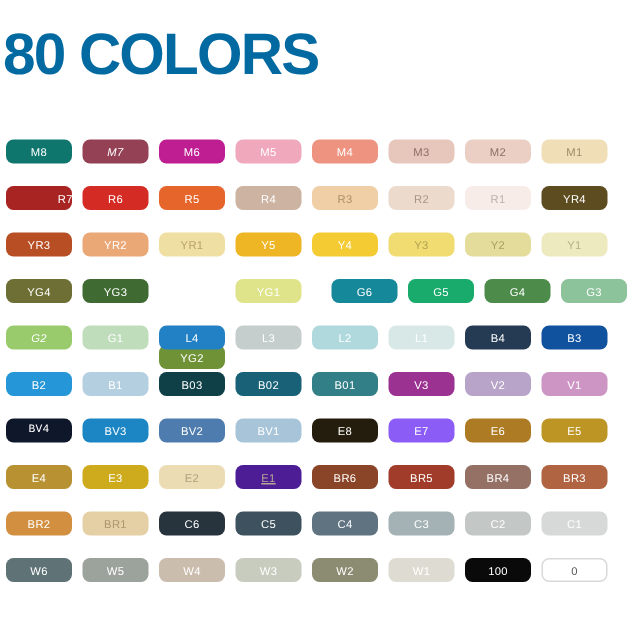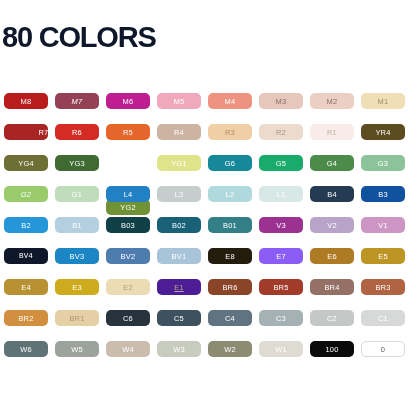--- a/index.html
+++ b/index.html
@@ -7,24 +7,24 @@
     width:420px;height:420px;
     background:#ffffff;
     font-family:"Liberation Sans", sans-serif;
     overflow:hidden;
   }
   #page{position:relative;width:420px;height:420px;}
 
   #title{
     position:absolute;
     left:2px;top:16px;
-    font-size:29px;
+    font-size:39px;
     font-weight:bold;
     letter-spacing:-1.2px;
-    color:#0f172a;
+    color:#0369a1;
     line-height:42px;
     white-space:nowrap;
   }
 
   #grid{
     position:absolute;
     left:4px;top:93px;
     width:412px;
   }
   .row{
@@ -50,45 +50,55 @@
 </style>
 </head>
 <body>
 
 <div id="page">
 
   <div id="title">80 COLORS</div>
 
   <div id="grid">
       <div class="row">
-        <div class="swatch" style="background: #b91c1c; color: rgb(255, 255, 255);">M8</div>
+        <div class="swatch" style="background: #0f766e; color: rgb(255, 255, 255);">M8</div>
         <div class="swatch" style="background: rgb(148, 65, 86); color: rgb(255, 255, 255); font-style: italic;">M7</div>
         <div class="swatch" style="background: rgb(191, 30, 147); color: rgb(255, 255, 255);">M6</div>
         <div class="swatch" style="background: rgb(240, 168, 189); color: rgb(255, 255, 255);">M5</div>
         <div class="swatch" style="background: rgb(239, 147, 129); color: rgb(255, 255, 255);">M4</div>
         <div class="swatch" style="background: rgb(231, 198, 187); color: rgb(138, 112, 104);">M3</div>
         <div class="swatch" style="background: rgb(236, 207, 196); color: rgb(138, 112, 104);">M2</div>
         <div class="swatch" style="background: rgb(240, 223, 182); color: rgb(155, 141, 106);">M1</div>
       </div>
       <div class="row">
         <div class="swatch" style="background: rgb(168, 36, 35); color: rgb(255, 255, 255); padding-left: 35px;">R7</div>
         <div class="swatch" style="background: rgb(212, 44, 36); color: rgb(255, 255, 255);">R6</div>
         <div class="swatch" style="background: rgb(229, 101, 42); color: rgb(255, 255, 255);">R5</div>
         <div class="swatch" style="background: rgb(205, 179, 161); color: rgb(255, 255, 255);">R4</div>
         <div class="swatch" style="background: rgb(240, 207, 166); color: rgb(171, 143, 102);">R3</div>
         <div class="swatch" style="background: rgb(236, 218, 205); color: rgb(169, 149, 135);">R2</div>
         <div class="swatch" style="background: rgb(248, 236, 233); color: rgb(188, 176, 171);">R1</div>
         <div class="swatch" style="background: rgb(93, 76, 31); color: rgb(255, 255, 255);">YR4</div>
       </div>
       <div class="row">
+        <div class="swatch" style="background: rgb(183, 78, 36); color: rgb(255, 255, 255);">YR3</div>
+        <div class="swatch" style="background: rgb(235, 168, 119); color: rgb(255, 255, 255);">YR2</div>
+        <div class="swatch" style="background: rgb(240, 223, 163); color: rgb(181, 163, 107);">YR1</div>
+        <div class="swatch" style="background: rgb(238, 181, 36); color: rgb(255, 255, 255);">Y5</div>
+        <div class="swatch" style="background: rgb(245, 203, 51); color: rgb(255, 255, 255);">Y4</div>
+        <div class="swatch" style="background: rgb(240, 220, 112); color: rgb(179, 162, 82);">Y3</div>
+        <div class="swatch" style="background: rgb(227, 220, 154); color: rgb(168, 159, 98);">Y2</div>
+        <div class="swatch" style="background: rgb(238, 234, 192); color: rgb(183, 176, 132);">Y1</div>
+      </div>
+      <div class="row">
         <div class="swatch" style="background: rgb(110, 111, 52); color: rgb(255, 255, 255);">YG4</div>
         <div class="swatch" style="background: rgb(63, 107, 51); color: rgb(255, 255, 255);">YG3</div>
         <div class="swatch" style="background: rgb(112, 146, 55); color: rgb(255, 255, 255); margin-top: 44px;">YG2</div>
         <div class="swatch" style="background: rgb(223, 228, 139); color: rgb(255, 255, 255);">YG1</div>
-        <div class="swatch" style="background: rgb(21, 136, 154); color: rgb(255, 255, 255);">G6</div>
+        <div class="swatch" style="background: rgb(21, 136, 154); color: rgb(255, 255, 255); margin-left: 13px;">G6</div>
         <div class="swatch" style="background: rgb(24, 171, 107); color: rgb(255, 255, 255);">G5</div>
         <div class="swatch" style="background: rgb(76, 139, 74); color: rgb(255, 255, 255);">G4</div>
         <div class="swatch" style="background: rgb(140, 195, 155); color: rgb(255, 255, 255);">G3</div>
       </div>
       <div class="row">
         <div class="swatch" style="background: rgb(153, 203, 108); color: rgb(255, 255, 255); font-style: italic;">G2</div>
         <div class="swatch" style="background: rgb(191, 220, 187); color: rgb(255, 255, 255);">G1</div>
         <div class="swatch" style="background: rgb(34, 129, 196); color: rgb(255, 255, 255);">L4</div>
         <div class="swatch" style="background: rgb(197, 205, 205); color: rgb(255, 255, 255);">L3</div>
         <div class="swatch" style="background: rgb(176, 217, 221); color: rgb(255, 255, 255);">L2</div>

